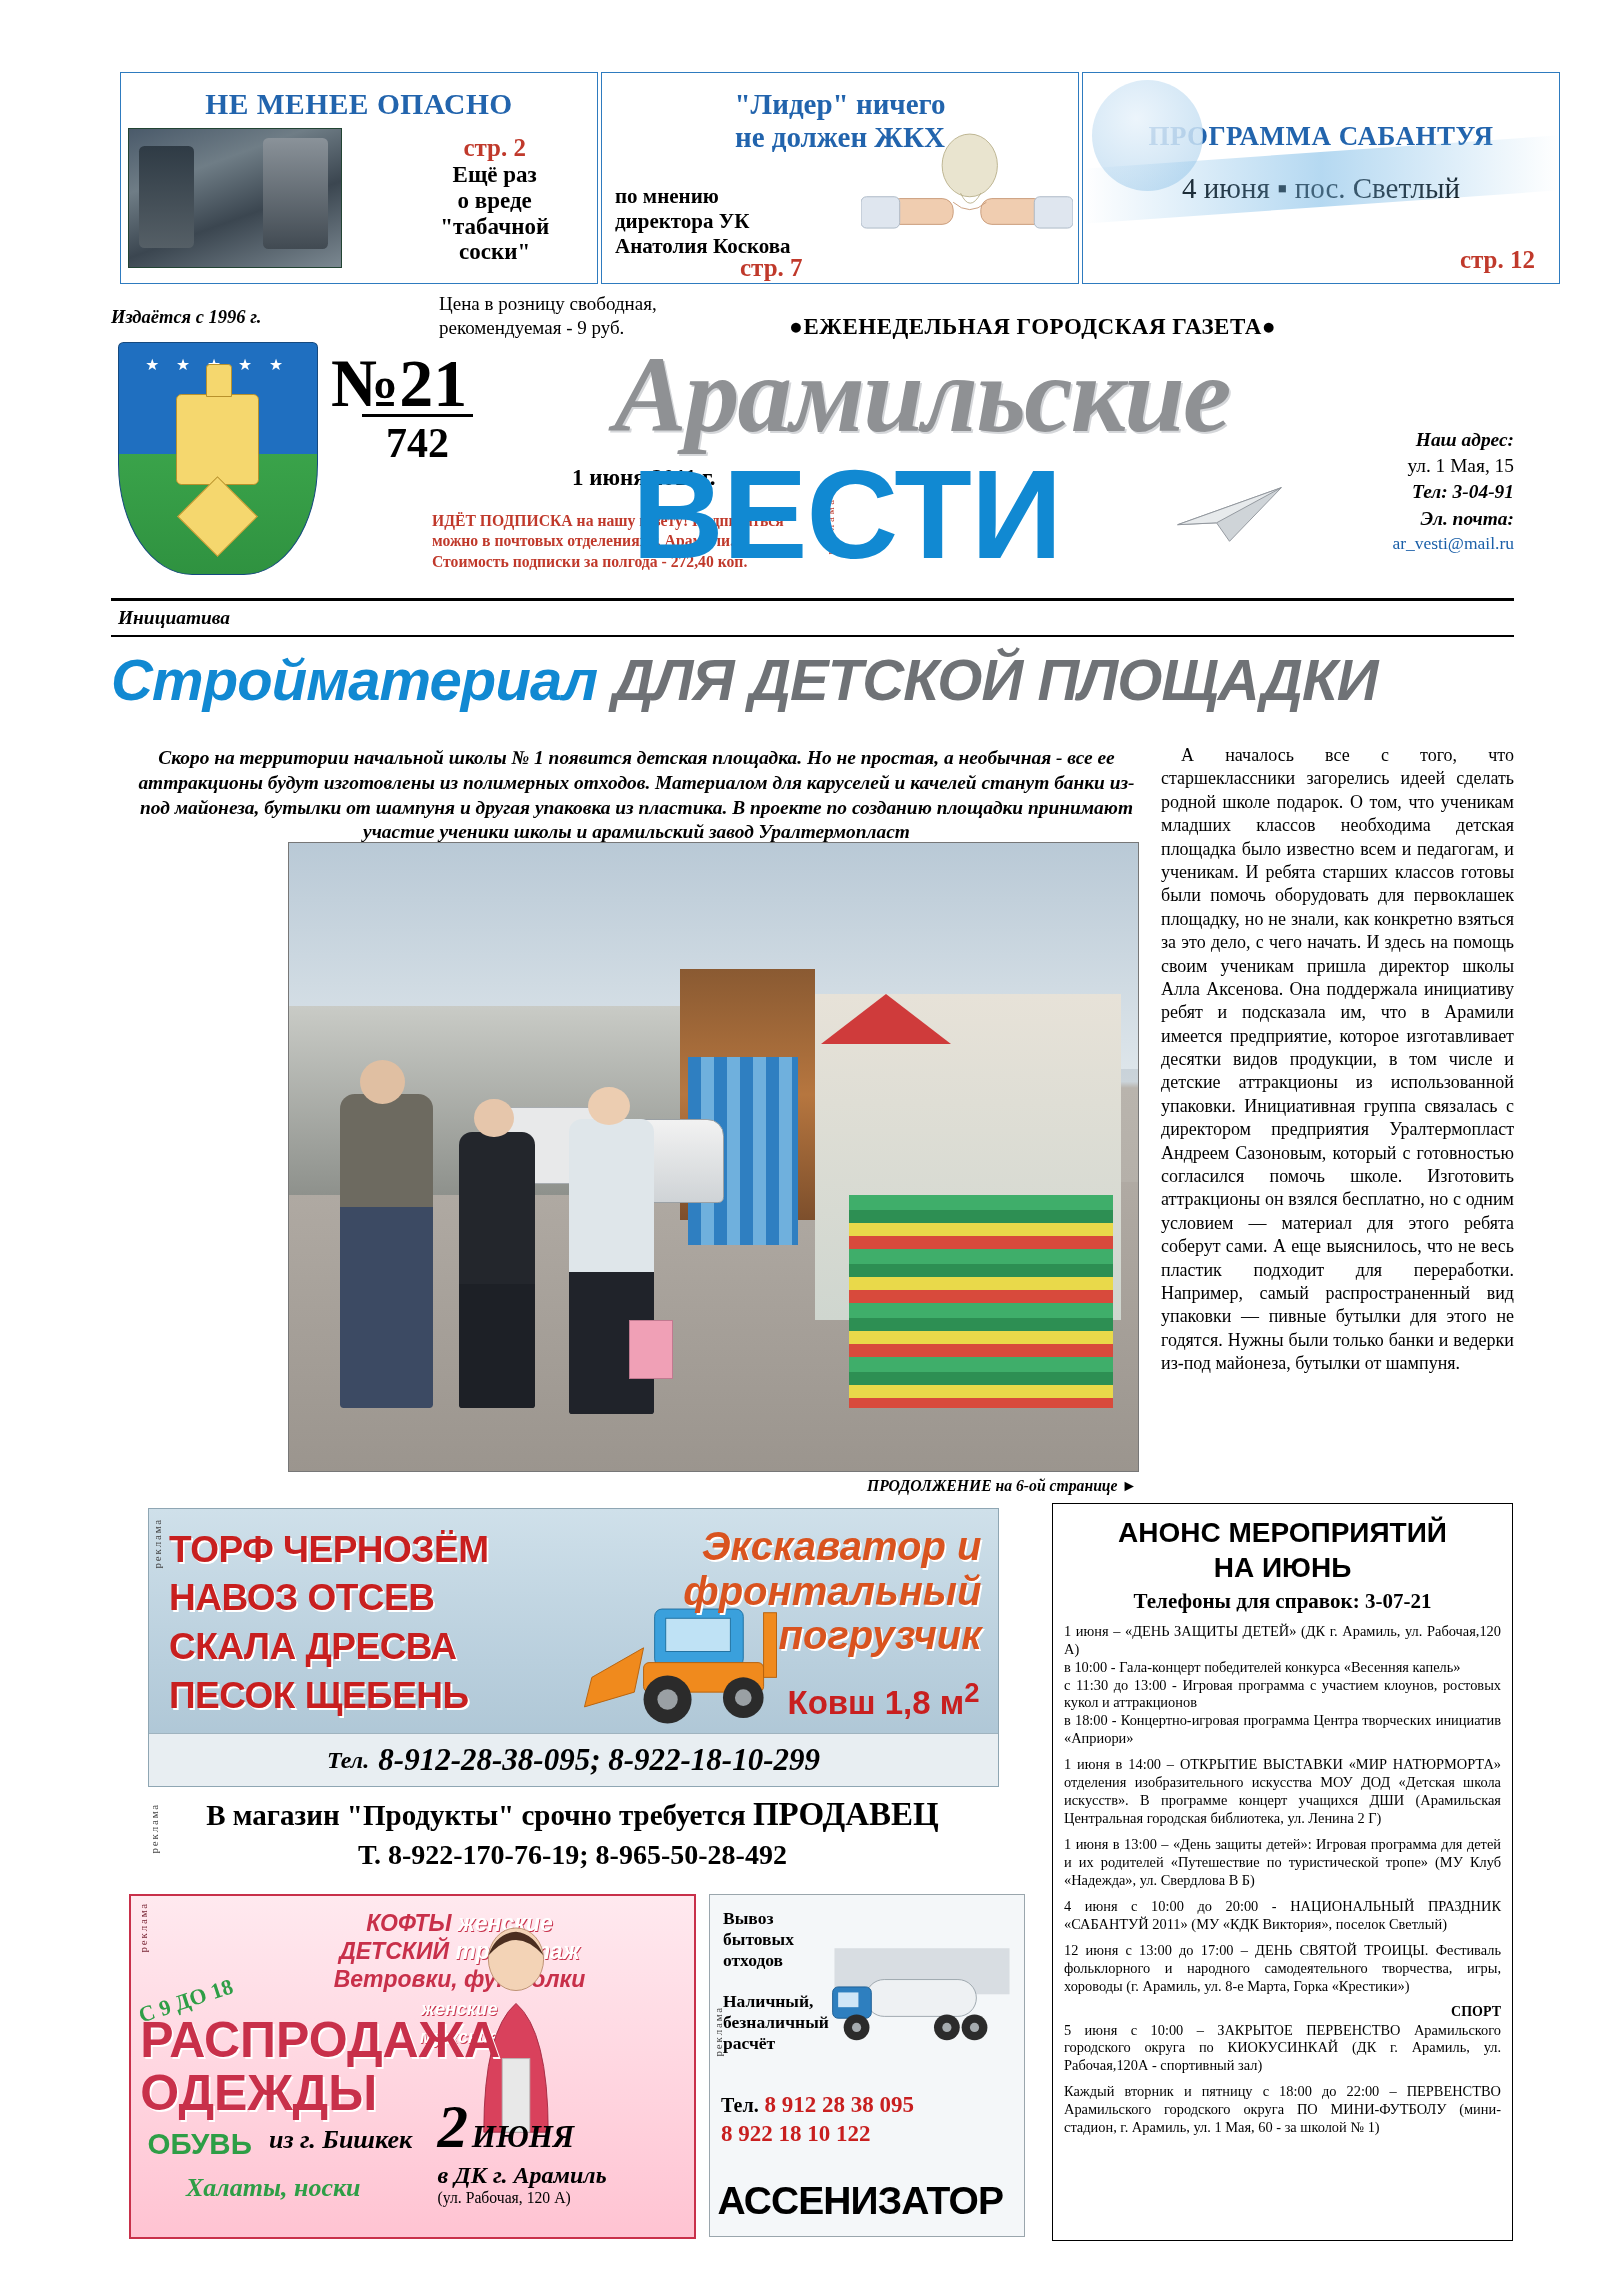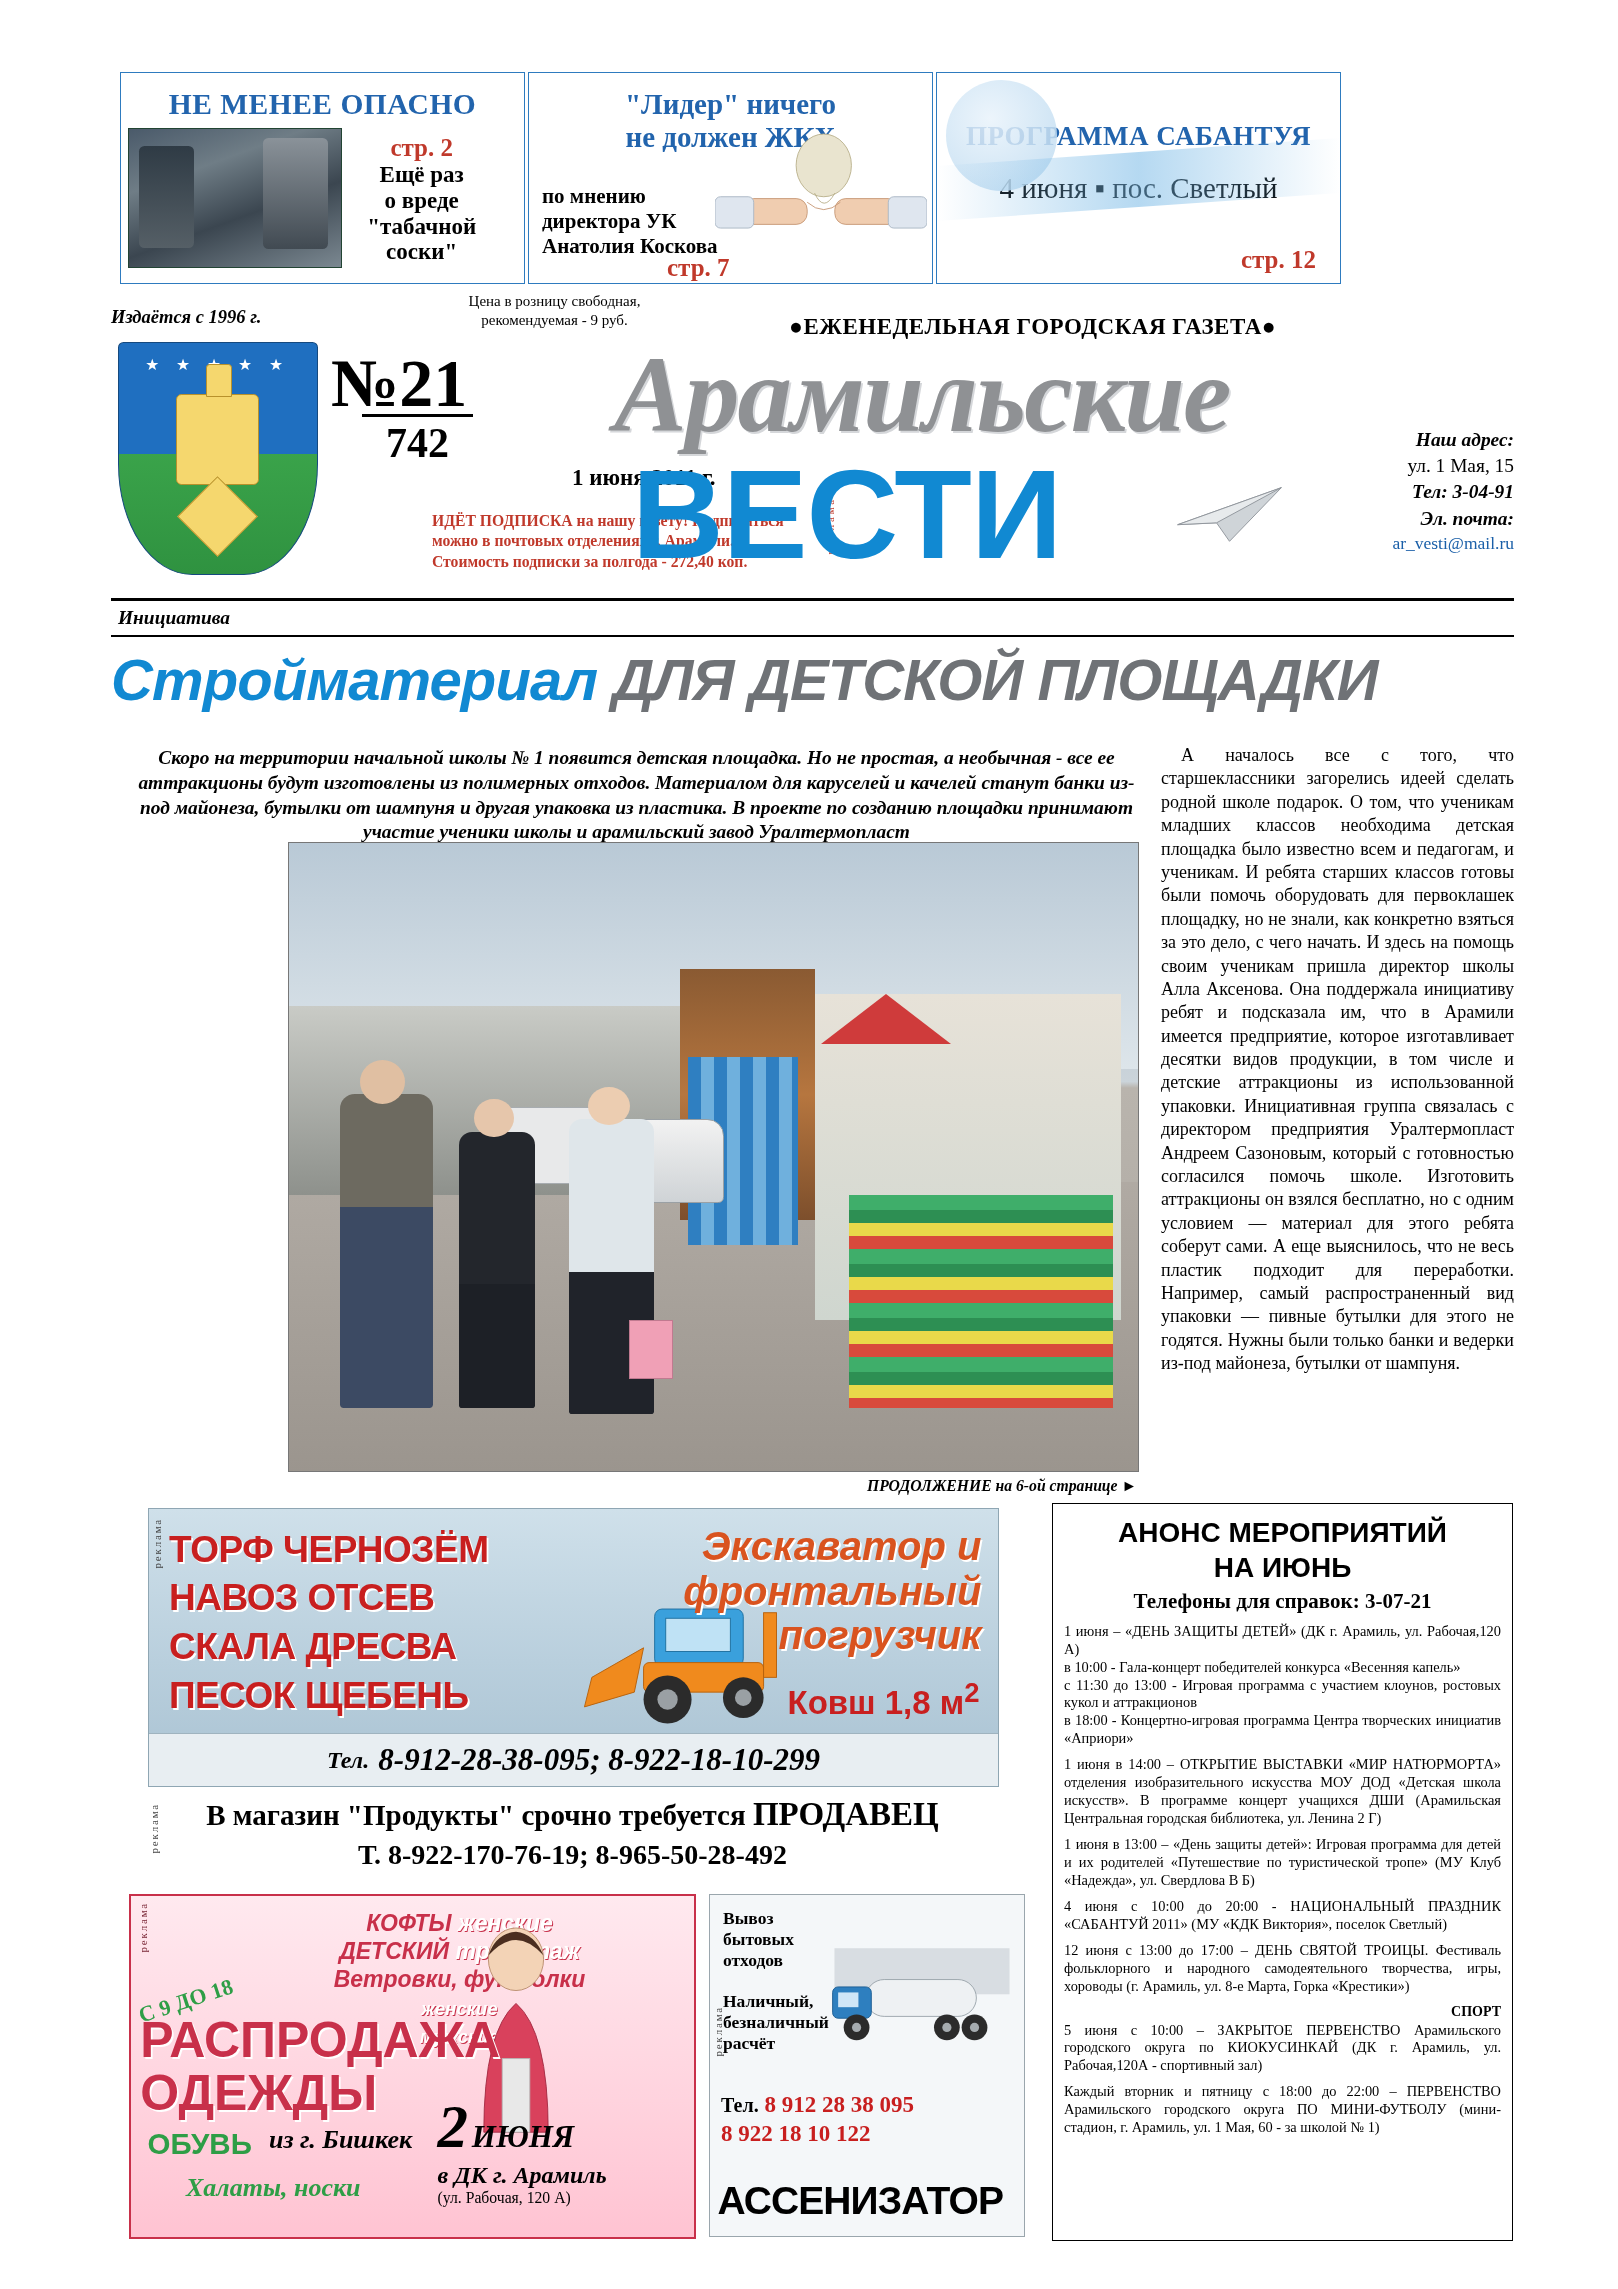--- a/index.html
+++ b/index.html
@@ -1,20 +1,20 @@
 <!DOCTYPE html>
 <html style="font-size:14.8px"><head>
 <meta charset="utf-8">
 <style>
   html,body{margin:0;padding:0;background:#fff;}
   body{width:1619px;height:2290px;font-family:"Liberation Serif",serif;color:#000;position:relative;overflow:hidden;}
   .page{position:relative;width:1619px;height:2290px;background:#fff;}
 
   
-  .teasers{position:absolute;left:120px;top:72px;width:1221px;height:212px;display:flex;gap:3px;}
+  .teasers{position:absolute;left:120px;top:72px;width:1440px;height:212px;display:flex;gap:3px;}
   .teaser{flex:1;border:1.8px solid #2e7bbf;background:#fff;position:relative;overflow:hidden;}
   .teaser .ttl{color:#2264ad;font-weight:bold;text-align:center;}
   .t1 .ttl{font-size:29.5px;padding-top:14.8px;letter-spacing:0.5px;}
   .t1 .sub{position:absolute;right:14.8px;top:61px;width:175px;text-align:center;font-size:23px;line-height:1.12;color:#000;font-weight:bold;}
   .t1 .pg{color:#c0392b;font-weight:bold;font-size:25px;}
   .t1 .photo{position:absolute;left:7.4px;top:55px;width:212px;height:138px;background:
      linear-gradient(160deg,#4a5a6a 0%,#6f7d86 30%,#3b4650 60%,#7b8891 100%);
      border:0.9px solid #243;}
   .t1 .photo:after{content:"";position:absolute;left:9.2px;top:16.6px;width:55px;height:102px;background:linear-gradient(180deg,#2f3b45,#555f66);border-radius:5.5px;}
   .t1 .photo:before{content:"";position:absolute;right:13px;top:9.2px;width:65px;height:111px;background:linear-gradient(180deg,#8a9299,#414a52);border-radius:5.5px;}
@@ -30,21 +30,21 @@
   .t3 .pg{position:absolute;right:24px;bottom:9.2px;color:#c0392b;font-weight:bold;font-size:25px;}
   .t3 .globe{position:absolute;left:9.2px;top:7.4px;width:111px;height:111px;border-radius:50%;
      background:radial-gradient(circle at 40% 35%,#e9f3fb,#b9d8ef);opacity:.85;}
   .t3 .swoosh{position:absolute;left:0;top:79px;width:100%;height:55px;
      background:linear-gradient(90deg,rgba(150,200,235,.0),rgba(120,185,230,.55),rgba(150,200,235,0));
      transform:skewY(-4deg);}
 
   
   .masthead{position:absolute;left:111px;top:301px;width:1403px;height:305px;}
   .sinceline{position:absolute;left:0;top:5.5px;font-size:18.5px;font-style:italic;font-weight:bold;}
-  .price{position:absolute;left:328px;top:-9.2px;width:231px;font-size:15px;line-height:1.25;text-align:center;}
+  .price{position:absolute;left:328px;top:-9.2px;width:231px;font-size:19px;line-height:1.25;}
   .weekly{position:absolute;left:678px;top:13px;font-size:23px;font-weight:bold;letter-spacing:0.5px;}
   .crest{position:absolute;left:7.4px;top:41px;width:198px;height:231px;}
   .crest .shield{position:absolute;left:0;top:0;width:100%;height:100%;
      background:linear-gradient(180deg,#1f6fc0 0%,#1f6fc0 48%,#3aa34a 48%,#2f9240 100%);
      border:1.8px solid #15497e;border-radius:5.5px 5.5px 74px 74px/5.5px 5.5px 111px 111px;}
   .crest .tower{position:absolute;left:50%;top:52px;width:81px;height:89px;margin-left:-41px;background:#f5d76e;border:1.8px solid #b8912b;border-radius:5.5px;}
   .crest .tower:before{content:"";position:absolute;left:50%;margin-left:-12px;top:-31px;width:24px;height:31px;background:#f5d76e;border:1.8px solid #b8912b;border-radius:3.7px 3.7px 0 0;}
   .crest .diamond{position:absolute;left:50%;margin-left:-28px;top:146px;width:55px;height:55px;background:#f5d76e;border:1.8px solid #b8912b;transform:rotate(45deg);}
   .crest .stars{position:absolute;left:0;top:13px;width:100%;text-align:center;color:#fff;font-size:15.7px;letter-spacing:6.5px;}
 

